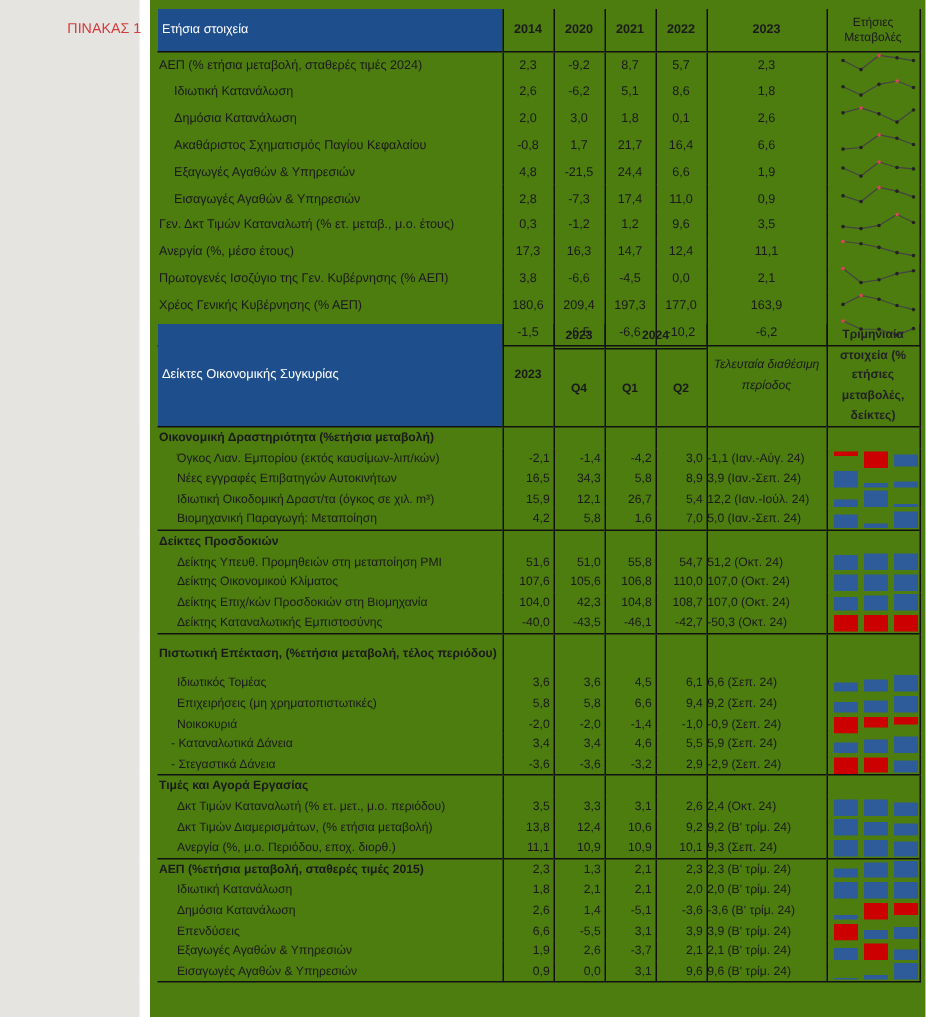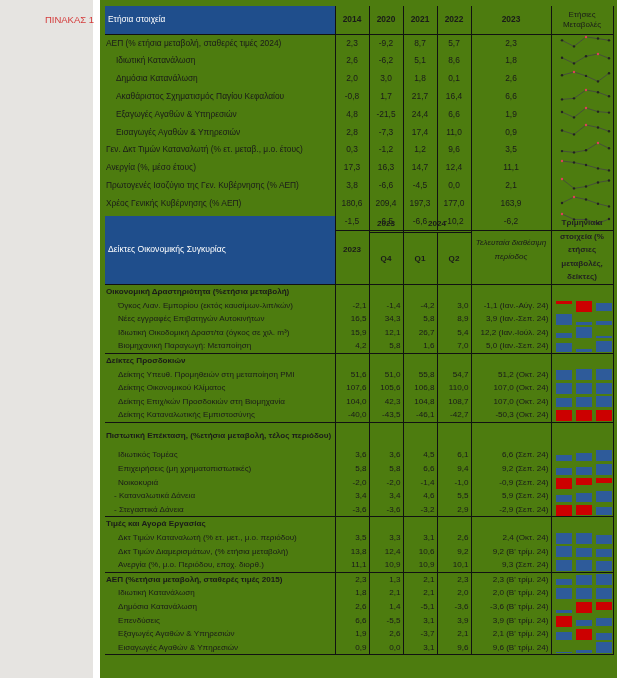--- a/index.html
+++ b/index.html
@@ -18,21 +18,21 @@
   .yr { text-align: center; font-weight: bold; font-size: 8.6px; border-left: 1px solid #111; }
   .num { text-align: center; border-left: 1px solid #111; }
   .spark-col { border-left: 1px solid #111; border-right: 1px solid #111; padding: 0; }
   .lbl { padding-left: 1px; }
   .ind { padding-left: 11px; }
   .bot { border-bottom: 1.5px solid #111; }
 
   .t2 { top: 216px; width: 508px; }
   .t2 td { height: 13.6px; line-height: 13.6px; font-size: 8.1px; }
   .t2 .numr { text-align: right; padding-right: 2px; border-left: 1px solid #111; }
-  .t2 .lastp { text-align: right; padding-right: 2px; border-left: 1px solid #111; font-size: 8.1px; }
+  .t2 .lastp { padding-right: 2px; border-left: 1px solid #111; font-size: 8.1px; }
   .t2 .bars { border-left: 1px solid #111; border-right: 1px solid #111; padding: 0; position: relative; }
   .sec { font-weight: bold; padding-left: 1px; }
   .secline td { border-top: 1.5px solid #111; }
   .ital { font-style: italic; text-align: center; white-space: normal; line-height: 11px; font-size: 8.6px; }
   .tiny { font-size: 6.3px; line-height: 8px; text-align: center; white-space: normal; font-weight: bold; }
   .bar-wrap { position: relative; height: 100%; width: 100%; }
   .bar { position: absolute; }
   .blue { background: #2e5b9a; }
   .red { background: #cc0000; }
   .ind2 { padding-left: 9px; }

